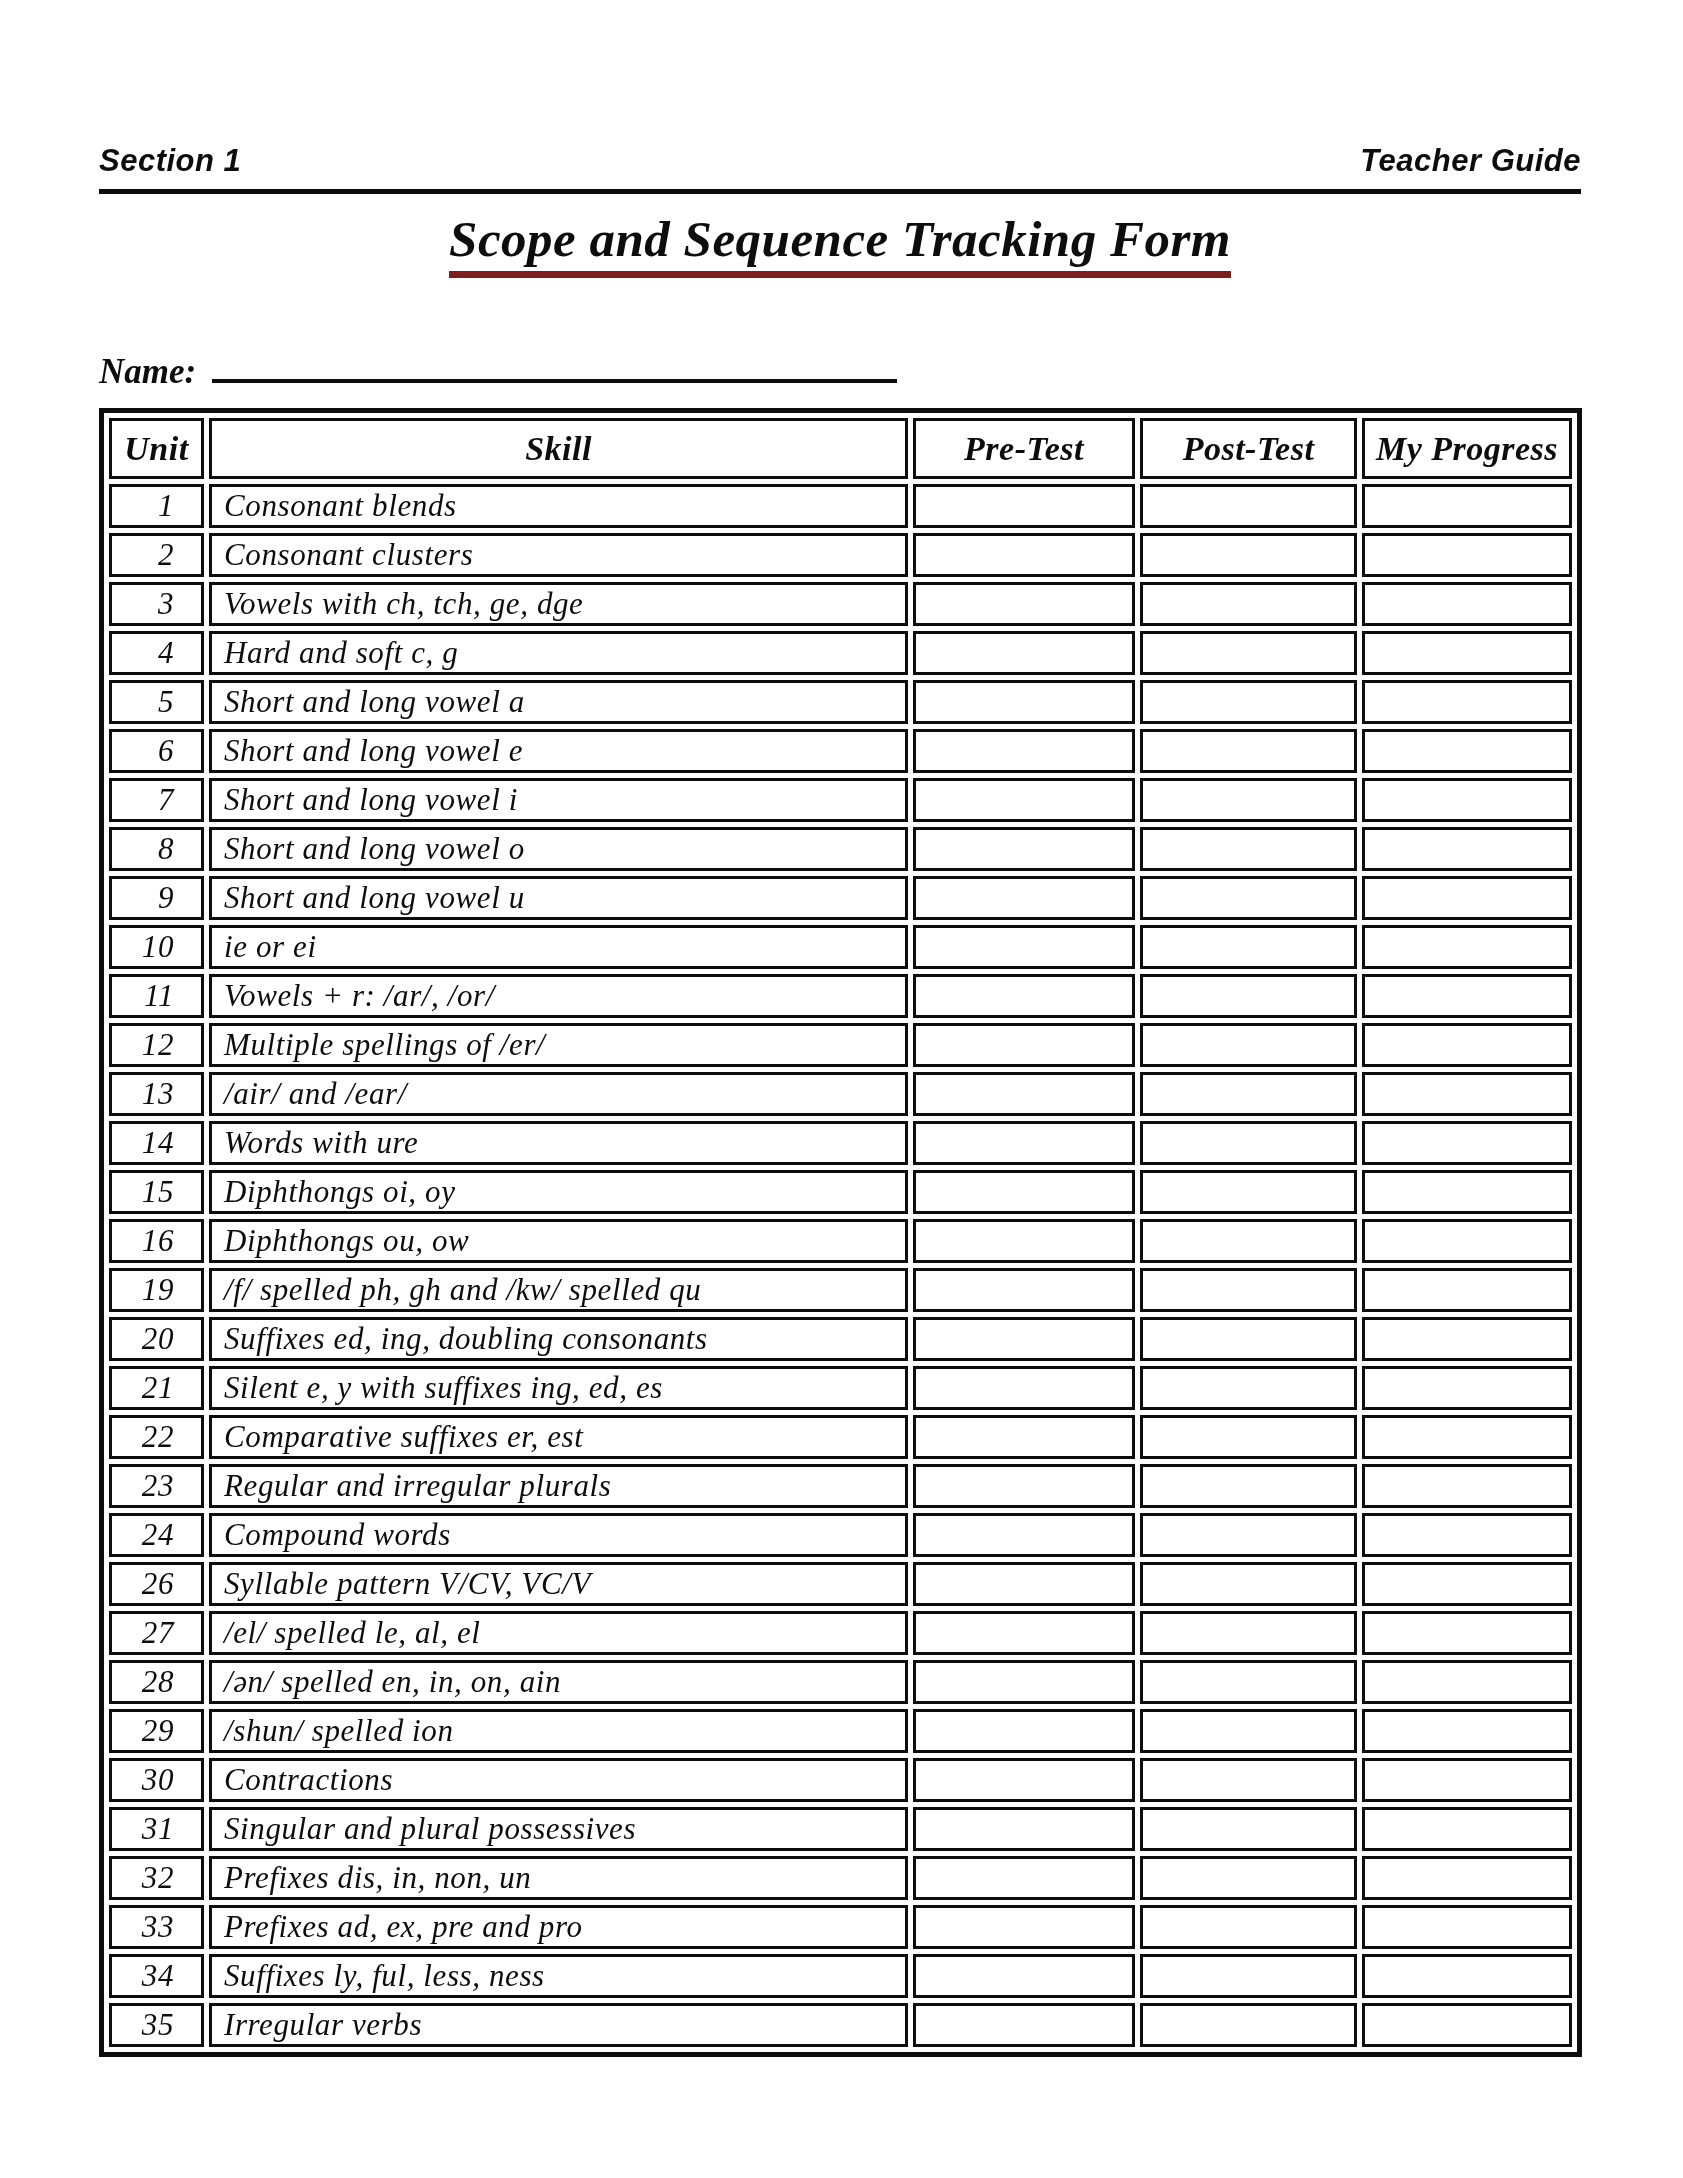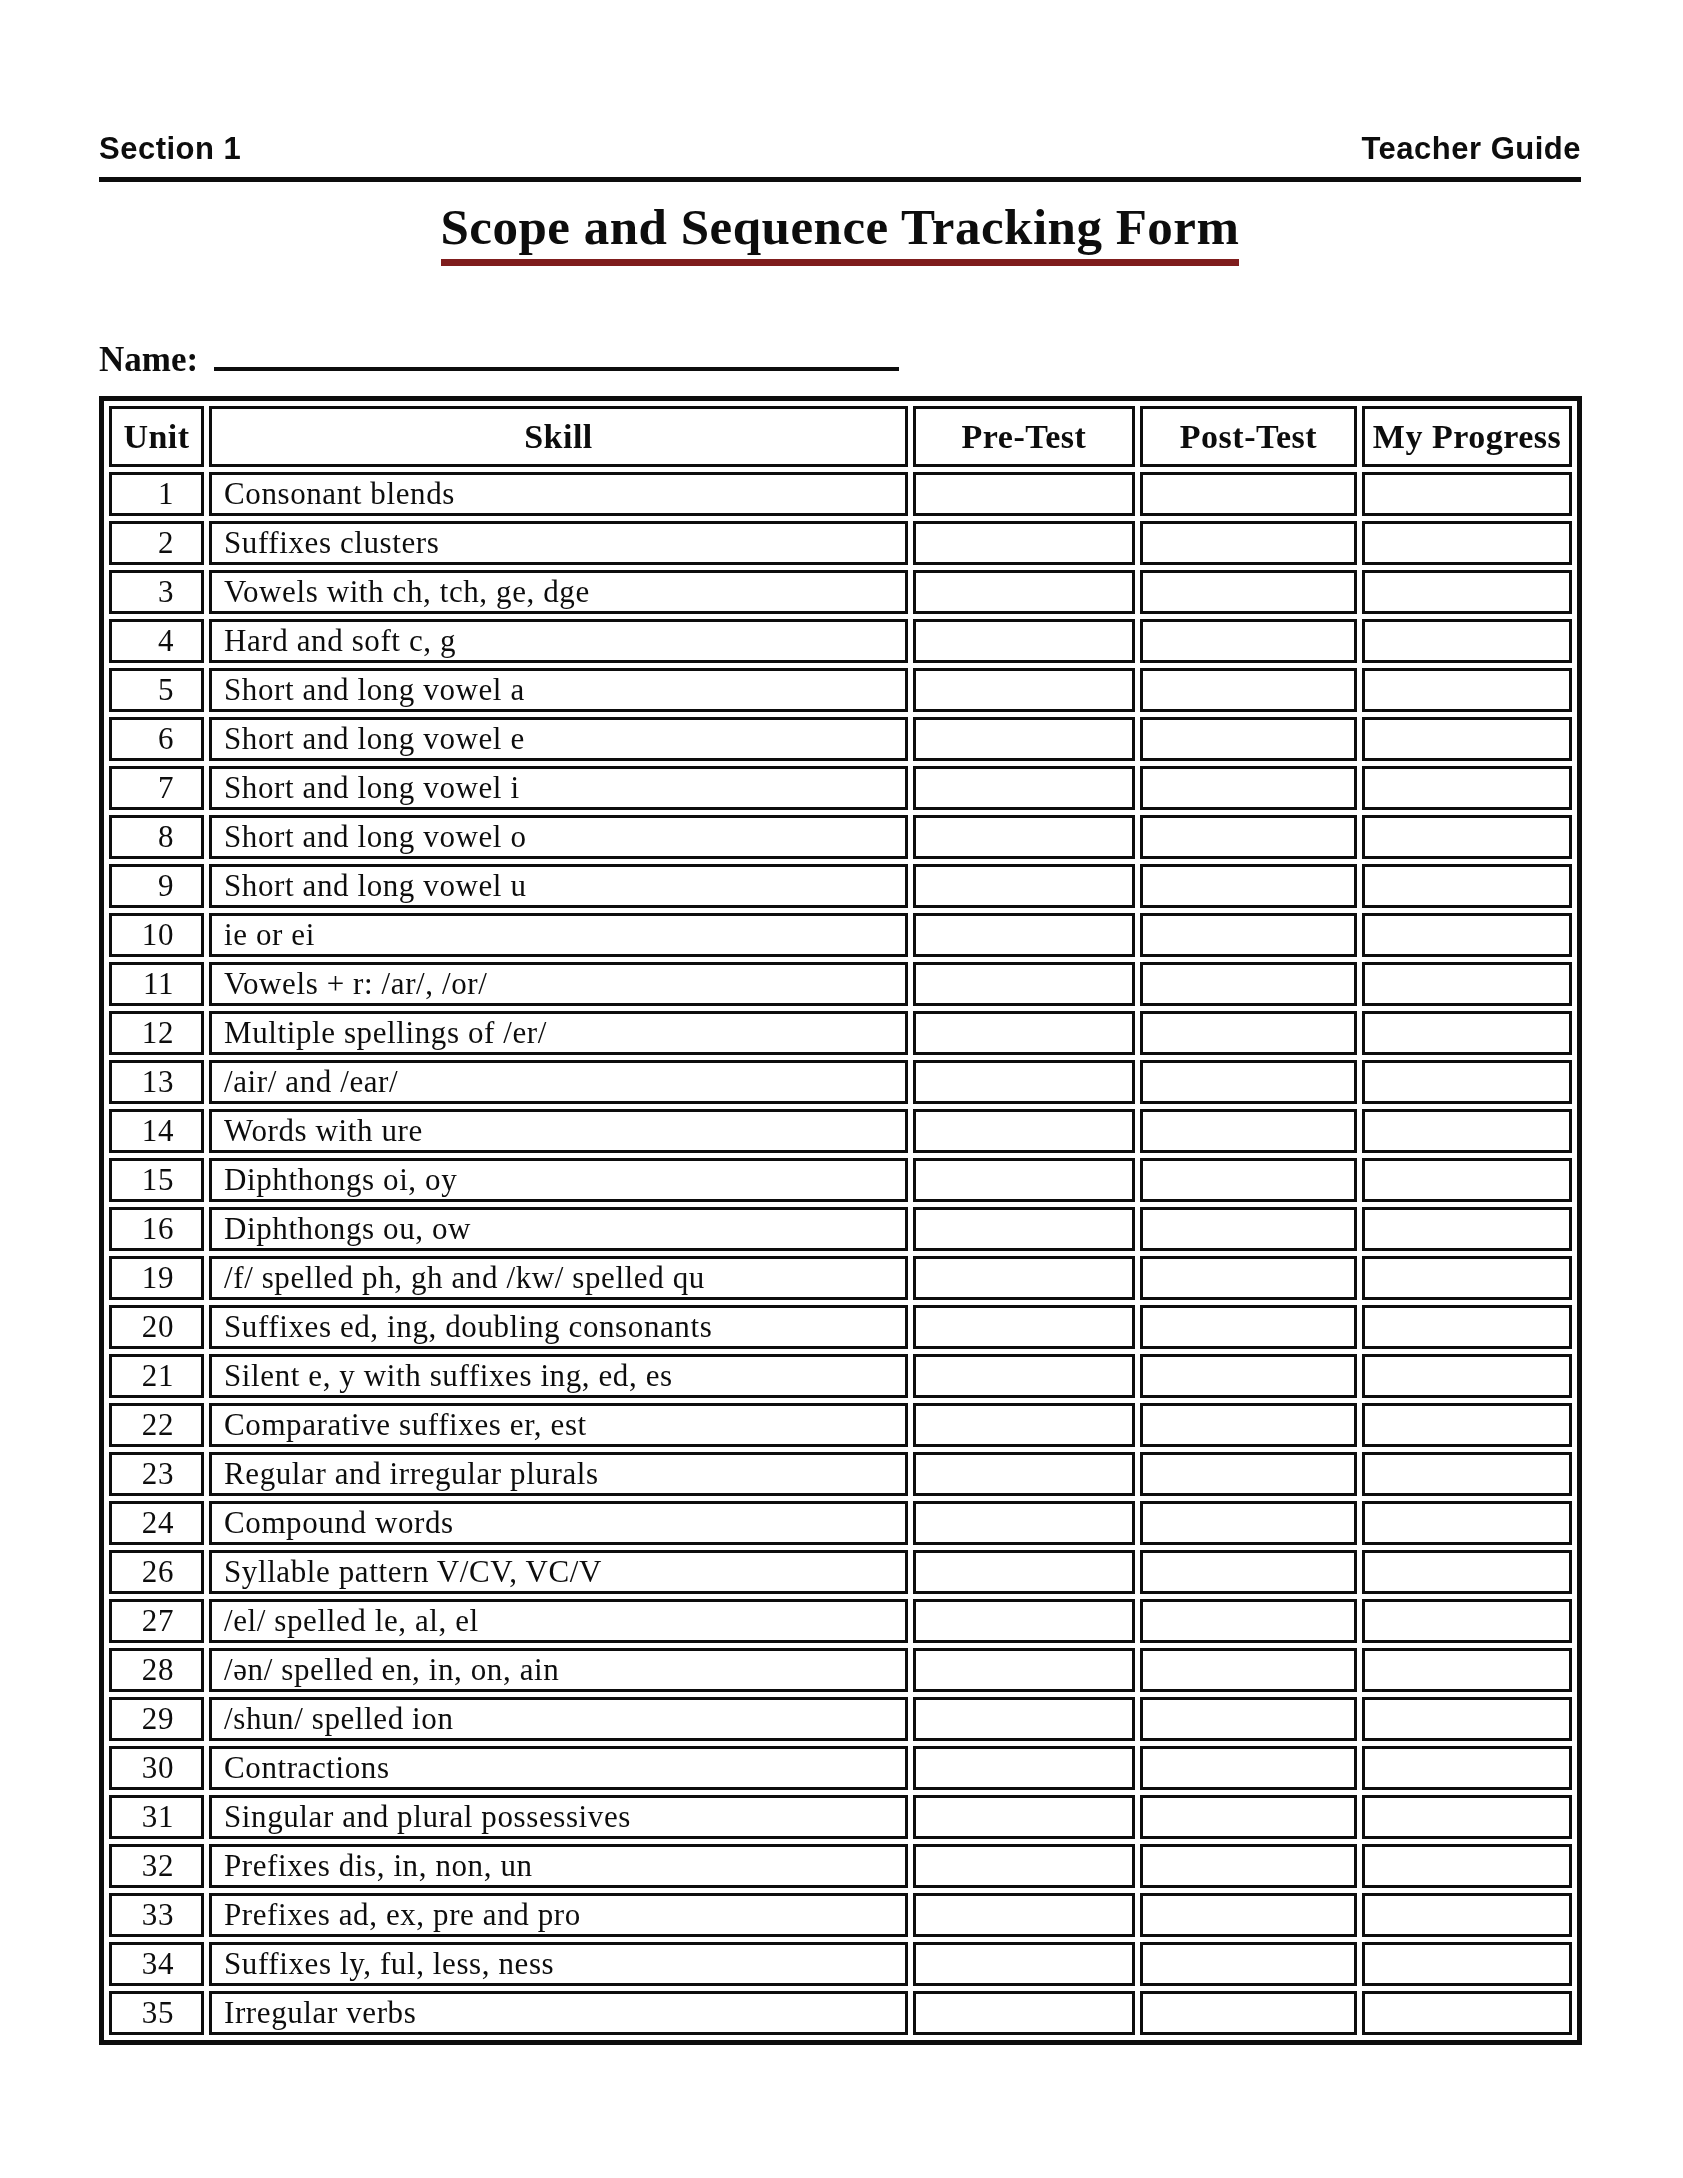--- a/index.html
+++ b/index.html
@@ -11,21 +11,22 @@
     width: 1683px;
     height: 2178px;
     color: #0d0d0d;
     font-family: "Liberation Serif", serif;
     overflow: hidden;
   }
   .page {
     box-sizing: border-box;
     width: 1683px;
     height: 2178px;
-    padding: 0 102px 0 99px;
+    padding: 12px 102px 0 99px;
+    font-style: italic;
   }
 
   
   .top-header {
     padding-top: 131px;
     display: flex;
     justify-content: space-between;
     align-items: baseline;
     font-family: "Liberation Sans", sans-serif;
     font-weight: bold;
@@ -146,21 +147,21 @@
   <tr>
     <td class="unit-cell">1</td>
     <td class="skill-cell">Consonant blends</td>
     <td class="blank-cell"></td>
     <td class="blank-cell"></td>
     <td class="blank-cell"></td>
   </tr>
 
   <tr>
     <td class="unit-cell">2</td>
-    <td class="skill-cell">Suffixes clusters</td>
+    <td class="skill-cell">Consonant clusters</td>
     <td class="blank-cell"></td>
     <td class="blank-cell"></td>
     <td class="blank-cell"></td>
   </tr>
 
   <tr>
     <td class="unit-cell">3</td>
     <td class="skill-cell">Vowels with ch, tch, ge, dge</td>
     <td class="blank-cell"></td>
     <td class="blank-cell"></td>

